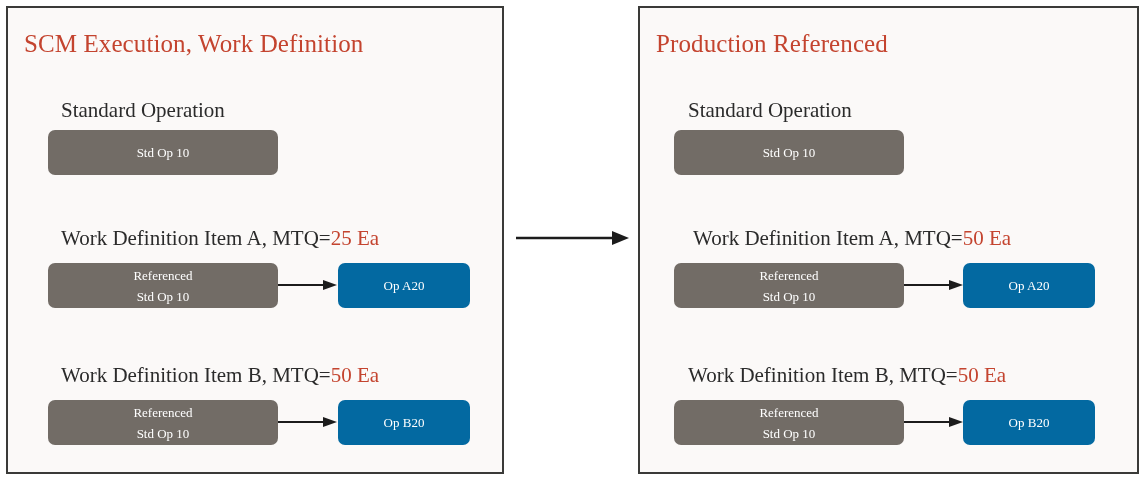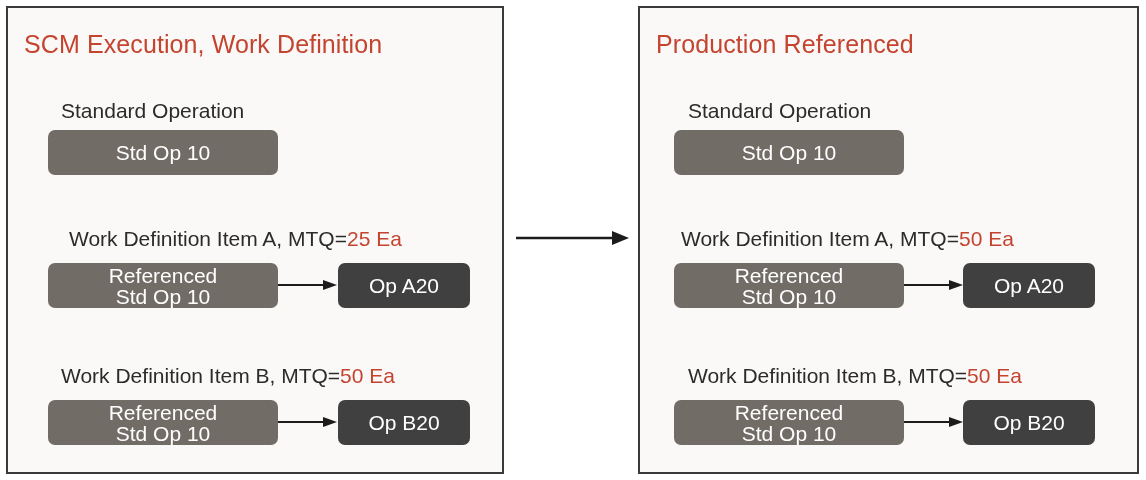--- a/index.html
+++ b/index.html
@@ -19,20 +19,21 @@
     height: 480px;
     background: #ffffff;
   }
   .panel {
     position: absolute;
     top: 6px;
     height: 468px;
     background: #fbf9f8;
     border: 2px solid #3a3a38;
     box-sizing: border-box;
+    font-family: Liberation Serif, serif;
   }
   .panel-left  { left: 6px;   width: 498px; }
   .panel-right { left: 638px; width: 501px; }
 
   .panel-title {
     position: absolute;
     left: 16px;
     top: 22px;
     font-size: 25px;
     color: #c4442f;
@@ -52,26 +53,26 @@
 
   .node {
     position: absolute;
     box-sizing: border-box;
     border-radius: 7px;
     display: flex;
     align-items: center;
     justify-content: center;
     text-align: center;
     color: #ffffff;
-    font-size: 21px;
+    font-size: 13px;
     line-height: 21px;
     white-space: pre-line;
   }
   .node-gray { background: #726c66; }
-  .node-blue { background: #404040; }
+  .node-blue { background: #0369a1; }
 
   
   .arrow {
     position: absolute;
     height: 12px;
     display: block;
   }
   .arrow svg { display: block; overflow: visible; }
 
   
@@ -91,21 +92,21 @@
   <div class="panel panel-left">
 
     <div class="panel-title">SCM Execution, Work Definition</div>
 
     <div class="section-label" style="left:53px; top:90px;"><span>Standard Operation</span></div>
 
     <div class="node node-gray" style="left:40px; top:122px; width:230px; height:45px;">
       <span>Std Op 10</span>
     </div>
 
-    <div class="section-label" style="left:53px; top:218px;margin-left:8px;"><span>Work Definition Item A, MTQ=</span><span class="mtq">25 Ea</span></div>
+    <div class="section-label" style="left:53px; top:218px;"><span>Work Definition Item A, MTQ=</span><span class="mtq">25 Ea</span></div>
 
     <div class="node node-gray" style="left:40px; top:255px; width:230px; height:45px;">
       <span>Referenced
 Std Op 10</span>
     </div>
 
     <div class="arrow" style="left:270px; top:271px; width:60px;">
       <svg width="60" height="12" viewBox="0 0 60 12">
         <line x1="0" y1="6" x2="47" y2="6" stroke="#1c1c1c" stroke-width="2"></line>
         <polygon points="45,1 59,6 45,11" fill="#1c1c1c"></polygon>
@@ -146,21 +147,21 @@
   <div class="panel panel-right">
 
     <div class="panel-title">Production Referenced</div>
 
     <div class="section-label" style="left:48px; top:90px;"><span>Standard Operation</span></div>
 
     <div class="node node-gray" style="left:34px; top:122px; width:230px; height:45px;">
       <span>Std Op 10</span>
     </div>
 
-    <div class="section-label" style="left:41px; top:218px;"><span>Work Definition Item A, MTQ=</span><span class="mtq">50 Ea</span></div>
+    <div class="section-label" style="left:53px; top:218px;"><span>Work Definition Item A, MTQ=</span><span class="mtq">50 Ea</span></div>
 
     <div class="node node-gray" style="left:34px; top:255px; width:230px; height:45px;">
       <span>Referenced
 Std Op 10</span>
     </div>
 
     <div class="arrow" style="left:264px; top:271px; width:60px;">
       <svg width="60" height="12" viewBox="0 0 60 12">
         <line x1="0" y1="6" x2="47" y2="6" stroke="#1c1c1c" stroke-width="2"></line>
         <polygon points="45,1 59,6 45,11" fill="#1c1c1c"></polygon>

